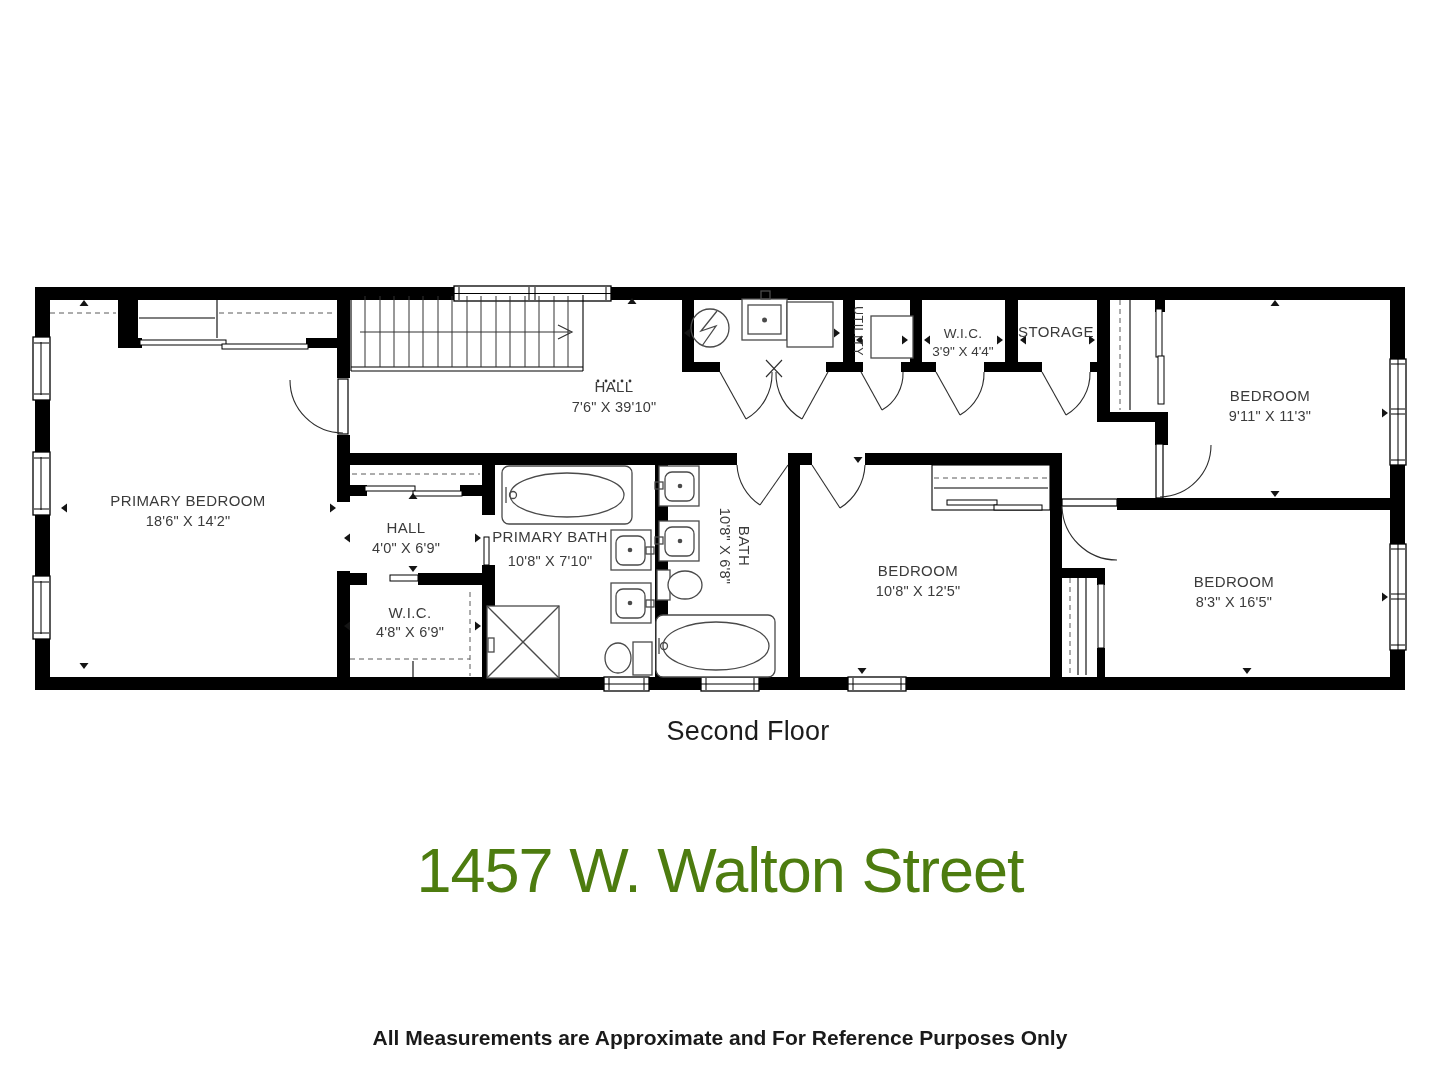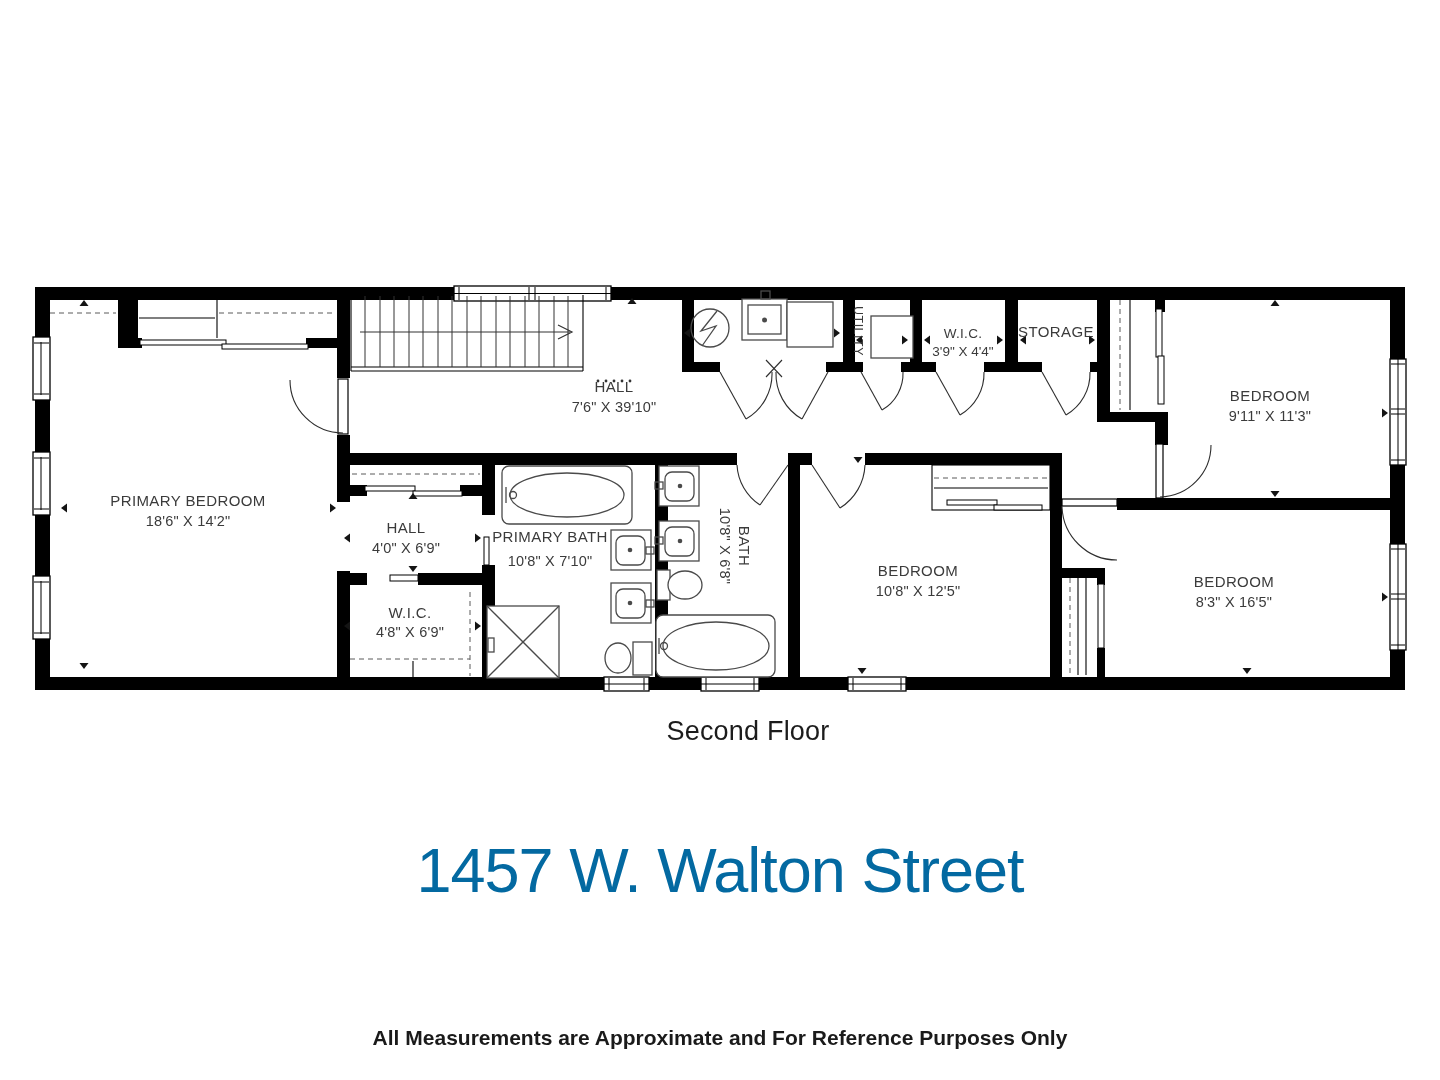--- a/index.html
+++ b/index.html
@@ -18,21 +18,21 @@
   .leaf{fill:#ffffff;stroke:#000000;stroke-width:1.2;}
   .arrow{fill:#141414;}
   text{font-family:"Liberation Sans",sans-serif;fill:#3b3b3b;}
   .rn{font-size:15px;letter-spacing:.4px;}
   .rd{font-size:14.5px;letter-spacing:.2px;}
   .rns{font-size:13.5px;letter-spacing:.3px;}
   .rds{font-size:13.5px;}
   .util{font-size:12.5px;letter-spacing:.5px;}
   .caption{position:absolute;width:100%;text-align:center;color:#1c1c1c;}
   #second-floor{top:716px;font-size:27px;letter-spacing:.2px;margin-left:28px;}
-  #address-title{top:834px;font-size:63px;letter-spacing:-1px;color:#0369a1;}
+  #address-title{top:834px;font-size:63px;letter-spacing:-1px;color:#4d7c0f;}
   #disclaimer{top:1026px;font-size:21px;font-weight:700;color:#1a1a1a;}
 </style>
 </head>
 <body>
 
 <div class="page">
 
 <svg width="1440" height="760" viewBox="0 0 1440 760">
 
   <g>

